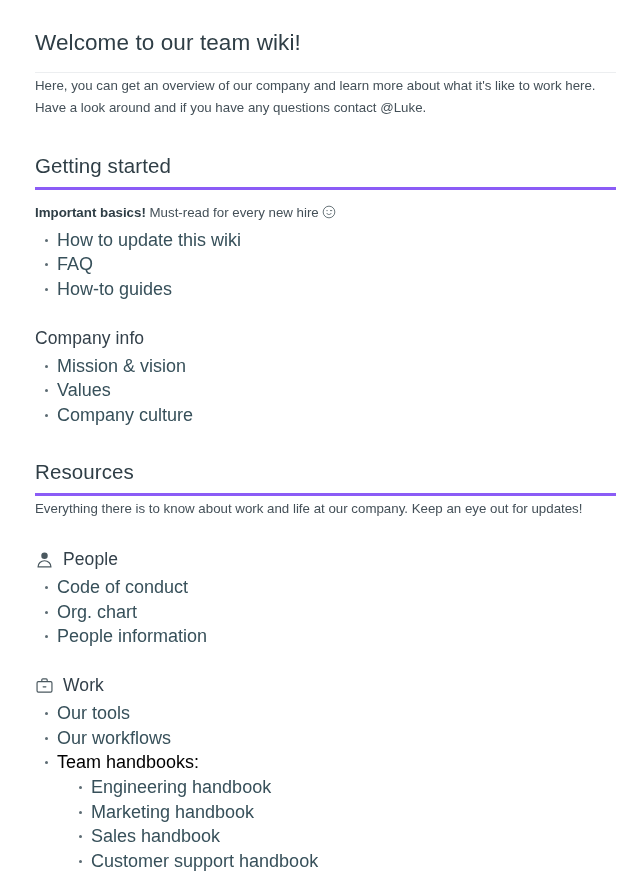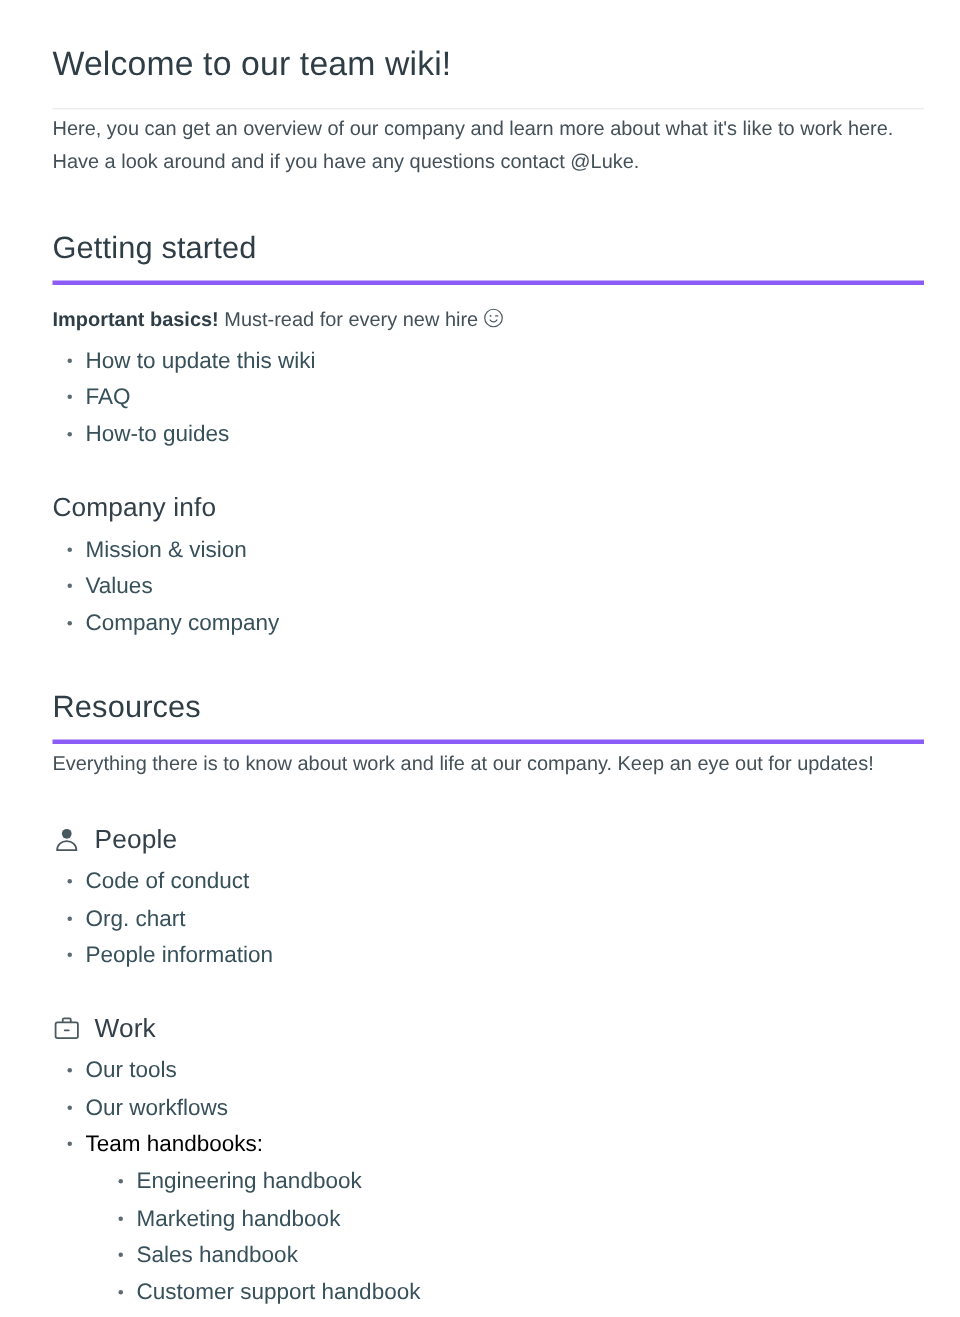--- a/index.html
+++ b/index.html
@@ -82,21 +82,21 @@
   ul.bullets {
     list-style: none;
     margin: 9px 0 0 0;
     padding: 0 0 0 10px;
   }
   ul.bullets.tight { margin-top: 8px; }
   ul.bullets li.bullet-item {
     position: relative;
     padding: 0 0 0 12px;
     margin: 0 0 7.5px 0;
-    font-size: 15px;
+    font-size: 18px;
     line-height: 17px;
     color: #3b5058;
   }
   ul.bullets li.bullet-item::before {
     content: "";
     position: absolute;
     left: 0;
     top: 7px;
     width: 3px;
     height: 3px;
@@ -154,21 +154,21 @@
   <h3 class="sub-title plain">Company info</h3>
 
   <ul class="bullets">
     <li class="bullet-item">
       <span class="link">Mission &amp; vision</span>
     </li>
     <li class="bullet-item">
       <span class="link">Values</span>
     </li>
     <li class="bullet-item">
-      <span class="link">Company company</span>
+      <span class="link">Company culture</span>
     </li>
   </ul>
 
   <h2 class="section-title">Resources</h2>
 
   <p class="para lead">Everything there is to know about work and life at our company. Keep an eye out for updates!</p>
 
   <h3 class="sub-title">
     <span class="icon-head">
       <svg viewBox="0 0 24 24" fill="none" stroke="#4a585f" stroke-width="1.5">

